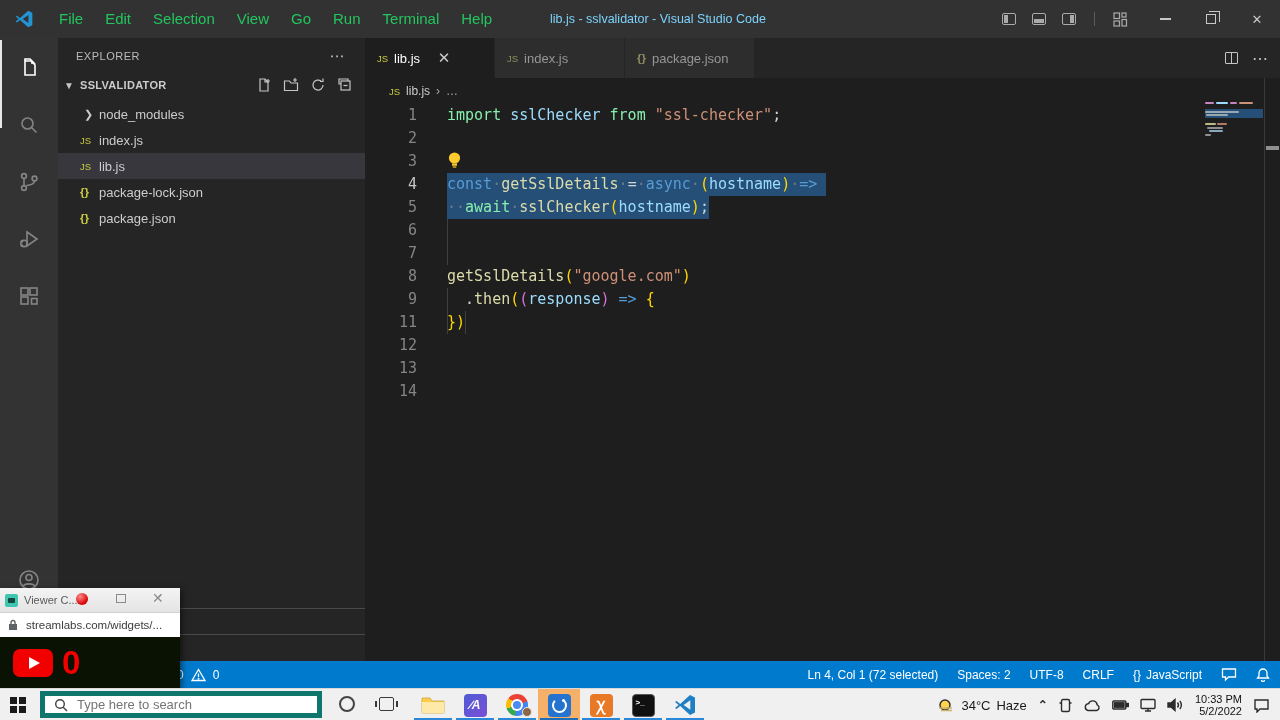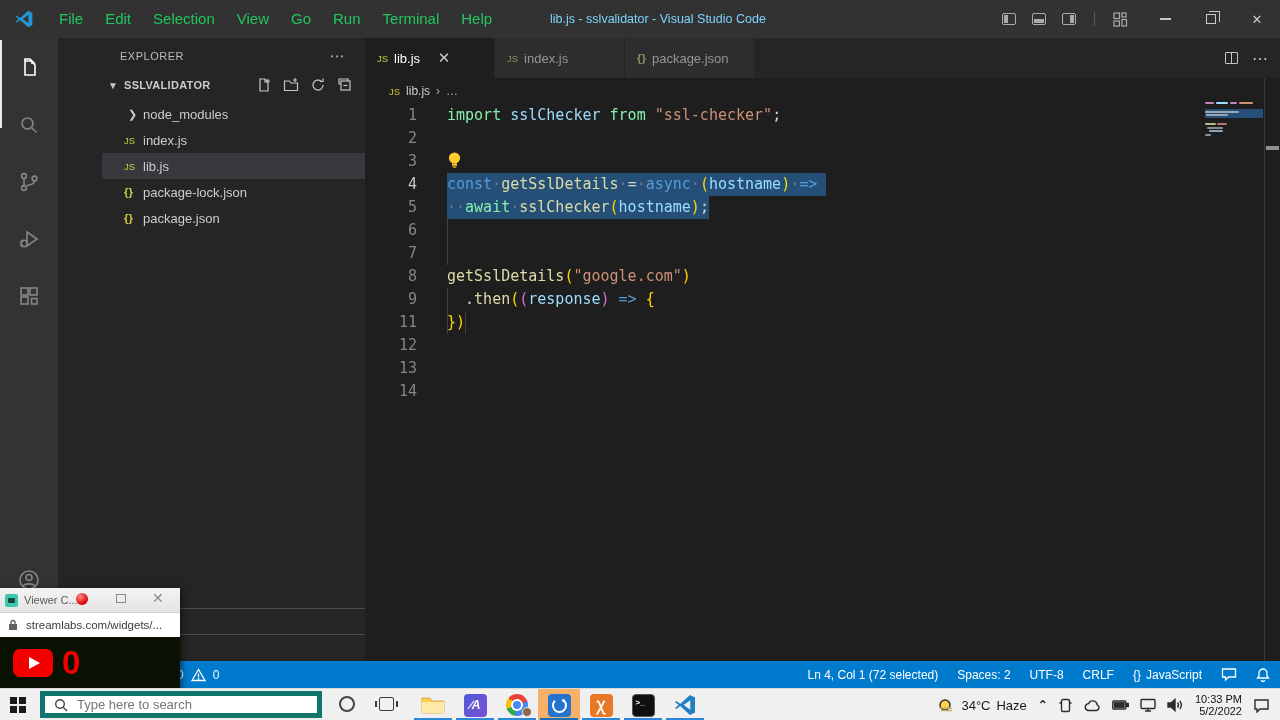--- a/index.html
+++ b/index.html
@@ -27,21 +27,21 @@
   .min-ic { width:11px; height:1.4px; background:#c8c8c8; }
 
   
   .activitybar { position:absolute; left:0; top:38px; width:58px; height:623px; background:#333333; }
   .ab-item { position:absolute; left:0; width:58px; height:40px; display:flex; align-items:center; justify-content:center; }
   .ab-item svg { stroke:#858585; fill:none; stroke-width:1.6; }
   .ab-item.active svg { stroke:#ffffff; }
   .ab-item.active::before { content:""; position:absolute; left:0; top:2px; bottom:2px; width:2px; background:#ffffff; }
 
   
-  .sidebar { position:absolute; left:58px; top:38px; width:307px; height:623px; background:#252526;padding-left:44px; }
+  .sidebar { position:absolute; left:58px; top:38px; width:307px; height:623px; background:#252526; }
   .sb-head { height:35px; display:flex; align-items:center; color:#bbbbbb; font-size:11px; letter-spacing:.5px; padding-left:18px; position:relative; }
   .sb-more { position:absolute; right:20px; top:0; color:#c5c5c5; font-size:15px; line-height:35px; }
   .sb-section { height:24px; display:flex; align-items:center; position:relative; }
   .sb-chev { color:#c5c5c5; font-size:10px; margin-left:6px; width:16px; }
   .sb-section-label { color:#cccccc; font-size:11px; font-weight:bold; letter-spacing:.3px; }
   .sb-actions { position:absolute; right:12px; display:flex; gap:11px; }
   .sb-actions svg { stroke:#c5c5c5; fill:none; stroke-width:1.2; }
   .tree { margin-top:4px; }
   .tree-row { height:26px; display:flex; align-items:center; color:#cccccc; font-size:13px; position:relative; }
   .tree-row.selected { background:#37373d; }

